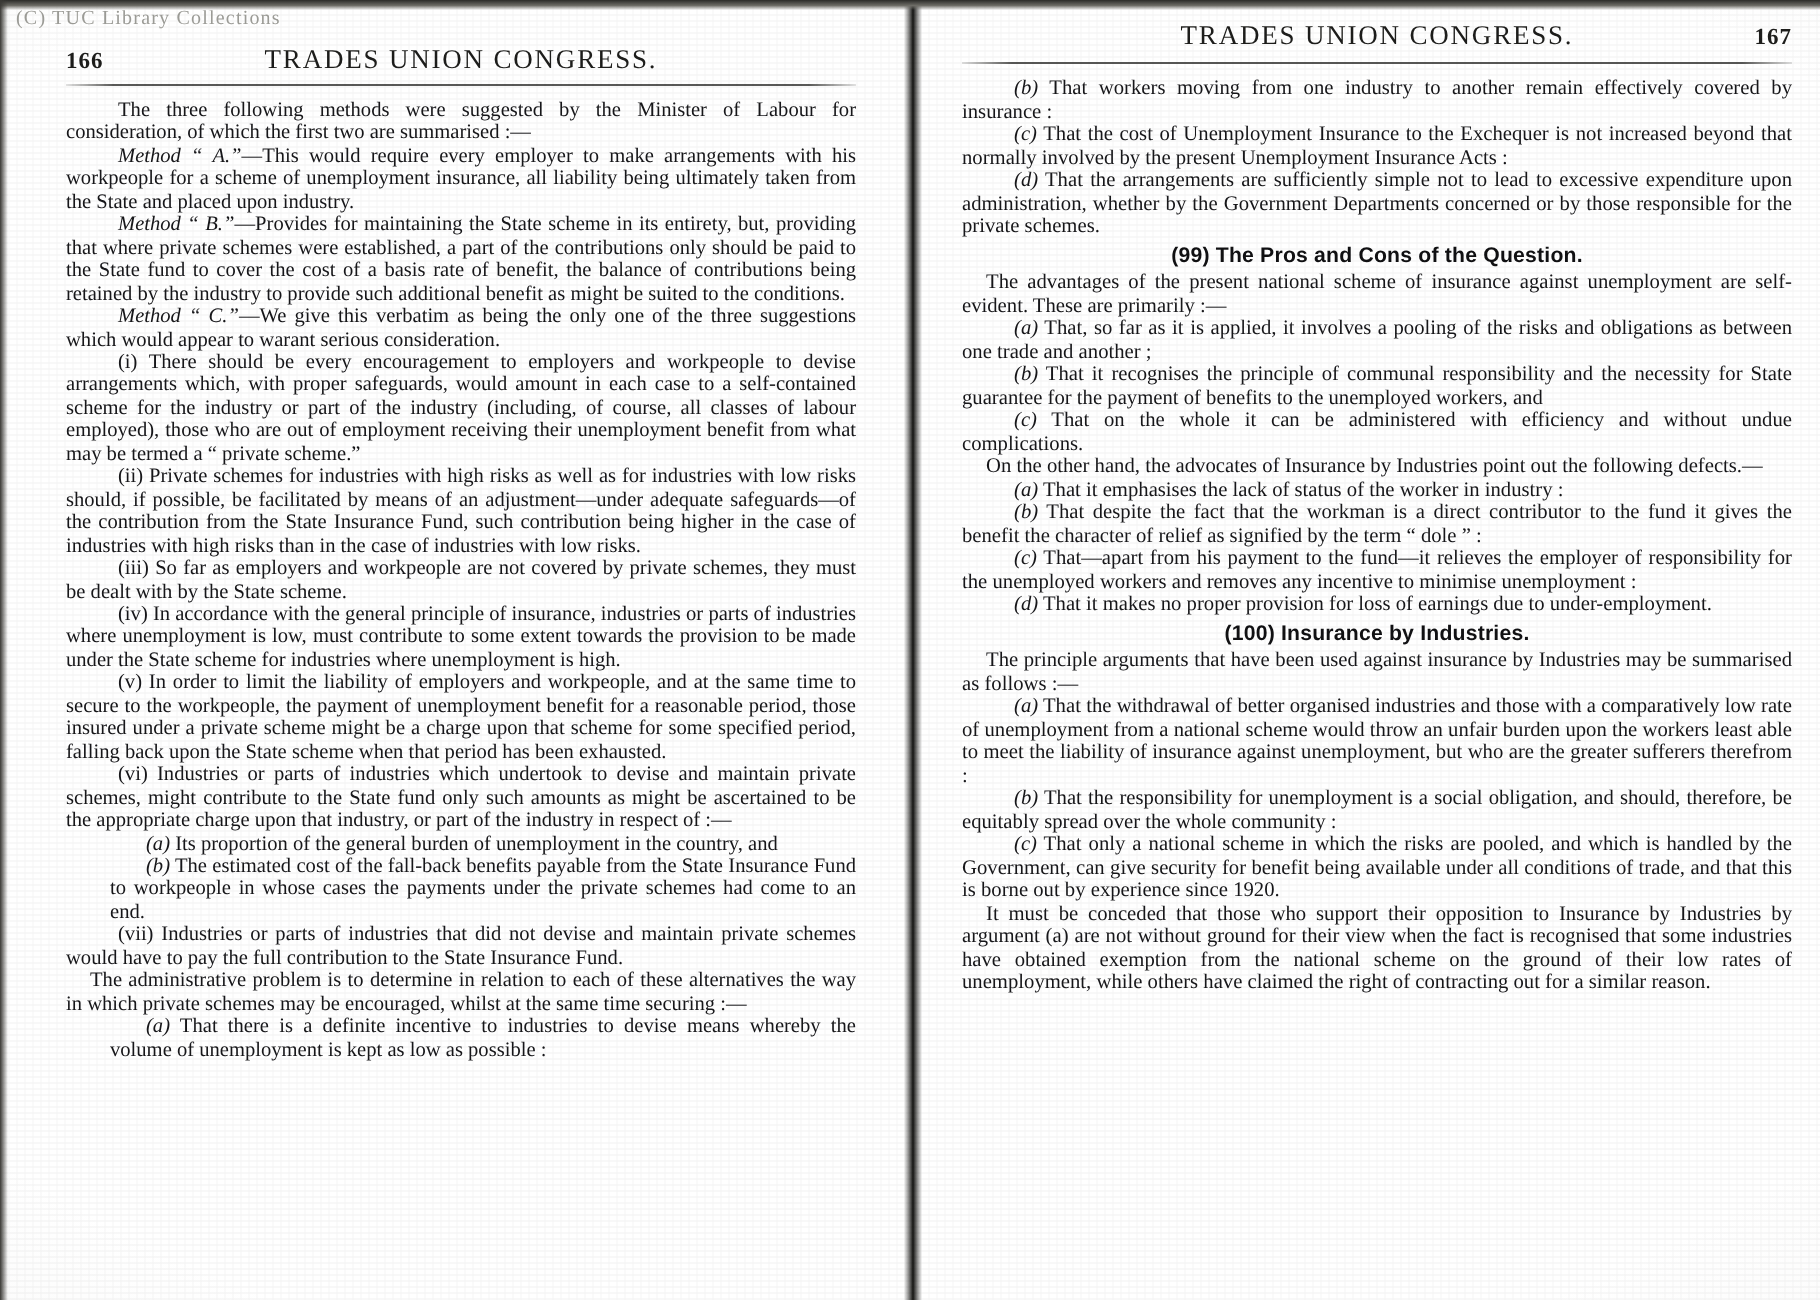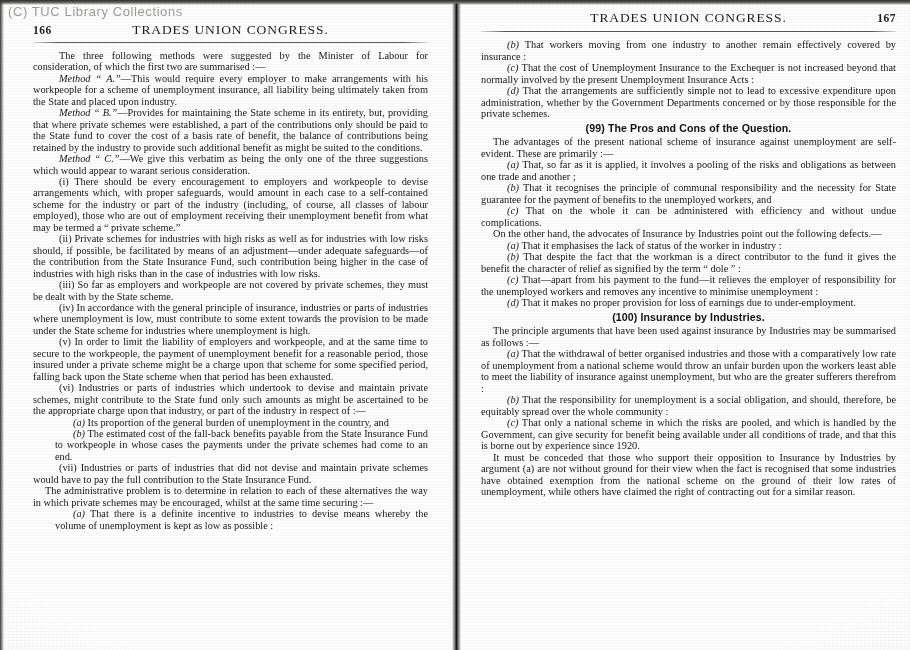--- a/index.html
+++ b/index.html
@@ -74,22 +74,22 @@
       #151513 50%,
       rgba(40,40,38,0.45) 78%,
       rgba(255,255,255,0) 100%);
     z-index: 4;
   }
 
   
   .watermark {
     position: absolute;
     left: 8px; top: 4px;
-    font-family: Liberation Sans, sans-serif;
-    font-size: 13px;
+    font-family: Liberation Serif, serif;
+    font-size: 10px;
     letter-spacing: .6px;
     color: #9b9b96;
     z-index: 8;
     white-space: nowrap;
   }
 
   
   .page {
     position: absolute;
     top: 0;

